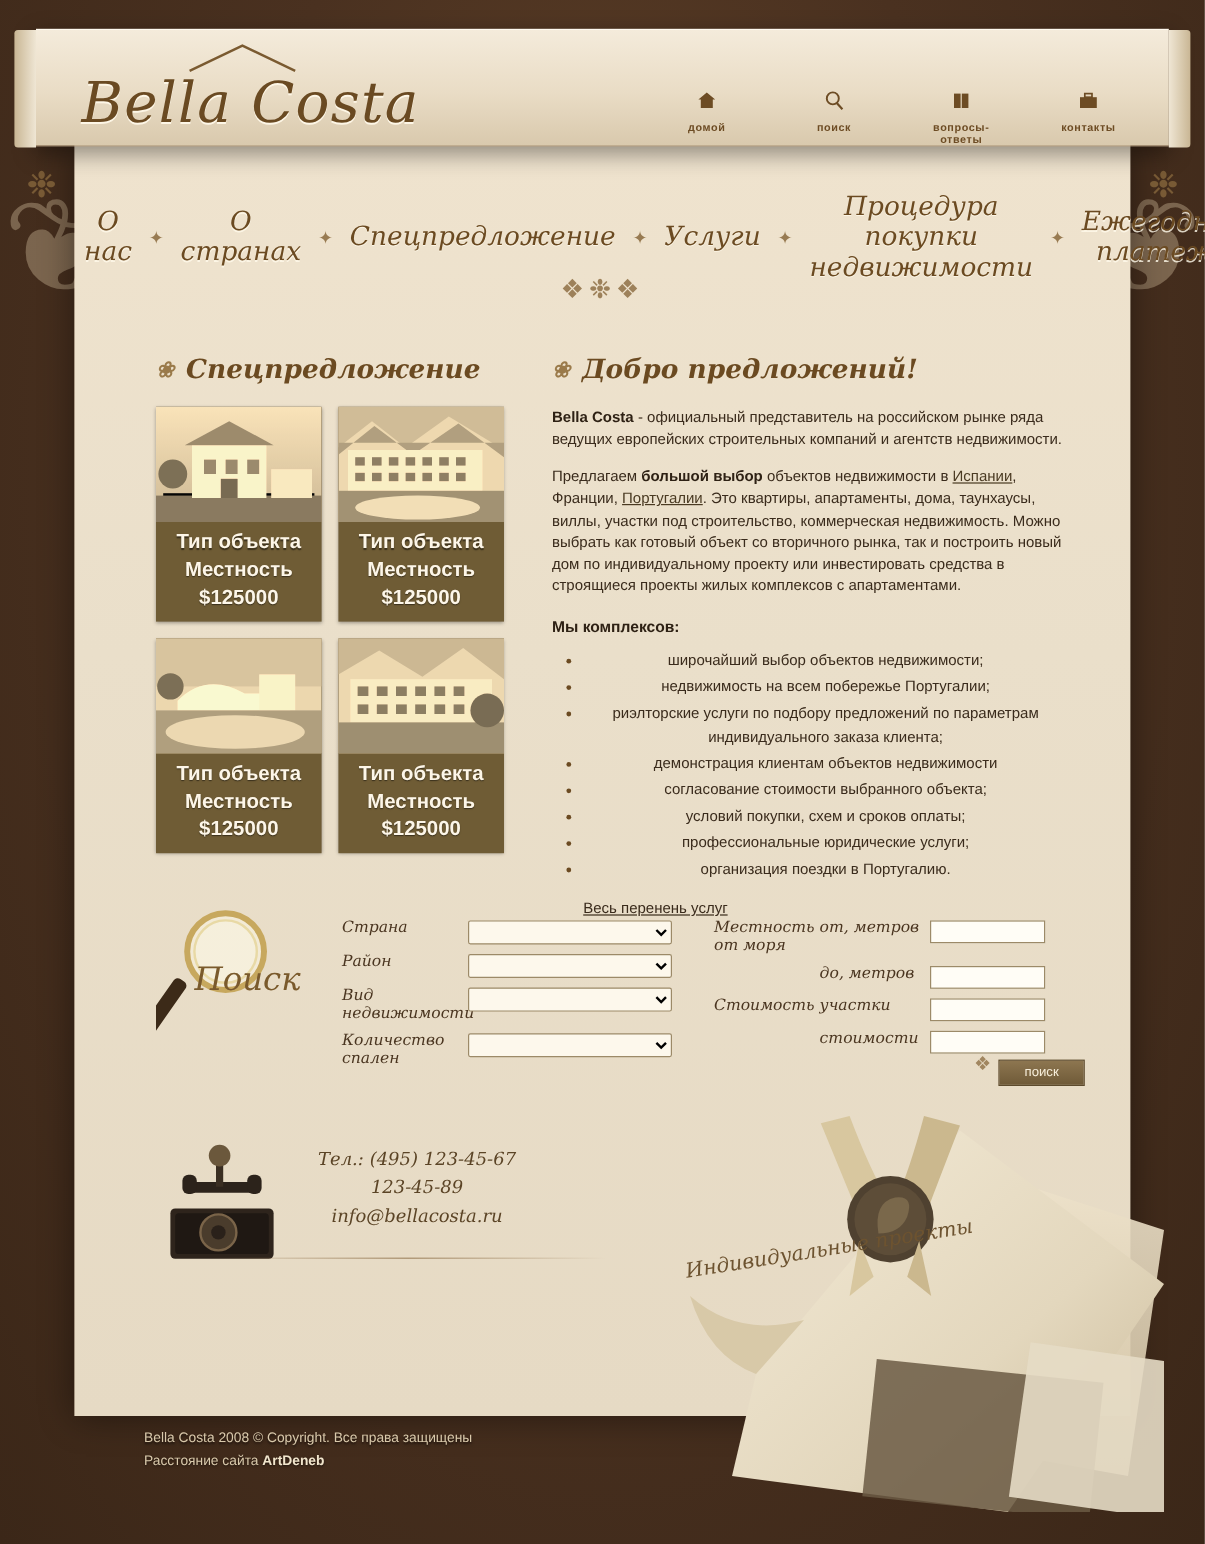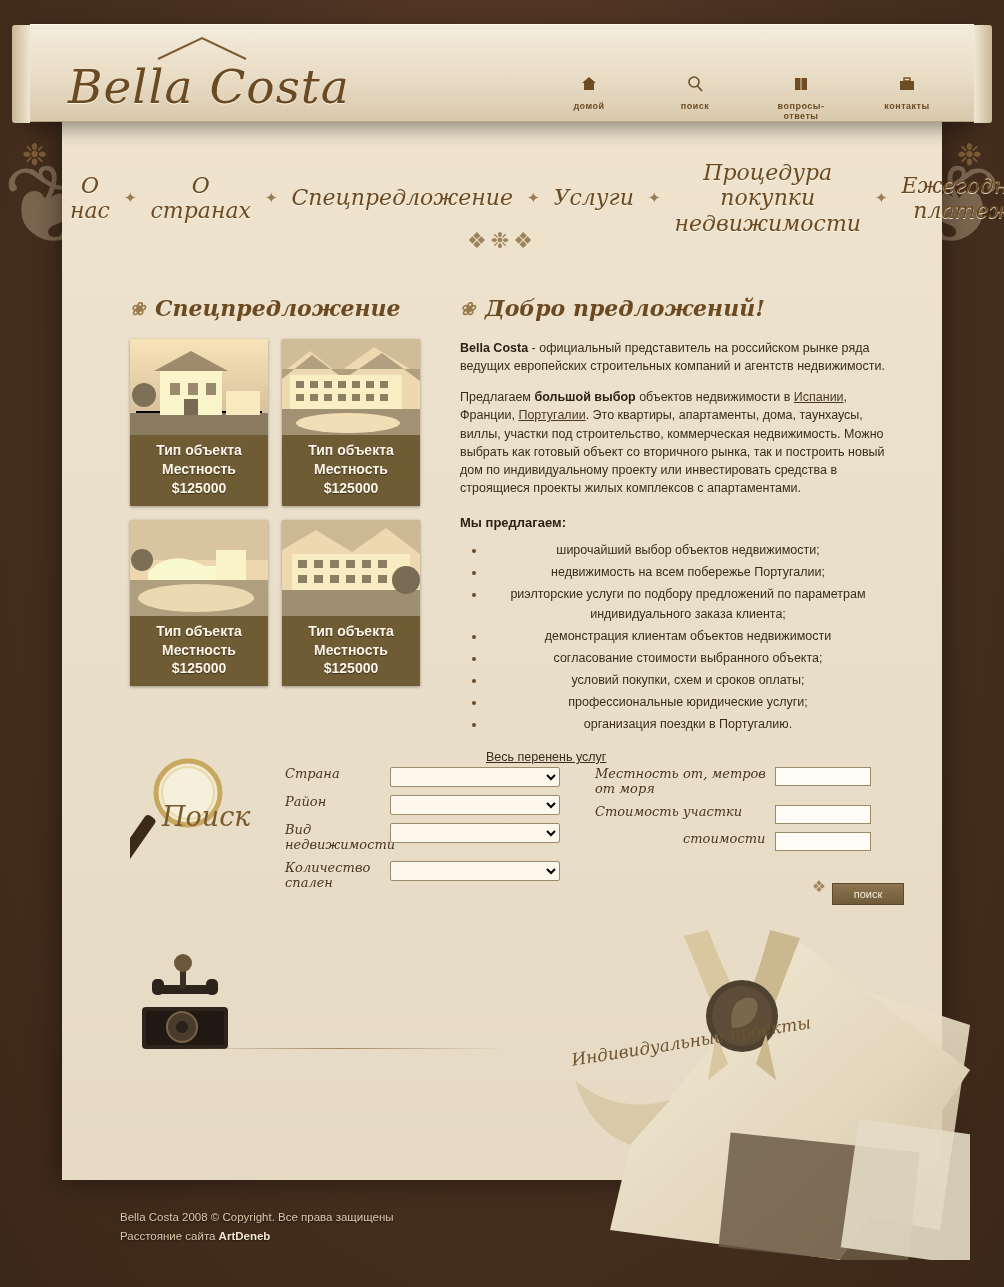--- a/index.html
+++ b/index.html
@@ -177,21 +177,21 @@
     box-shadow: 0 1px 3px rgba(0,0,0,0.35);
   }
   .card .photo {
     width: 138px; height: 96px;
     display: block;
     filter: sepia(0.65) contrast(0.95);
   }
   .card .cap {
     padding: 6px 4px 8px 4px;
     text-align: center;
-    font-size: 14px;
+    font-size: 17px;
     font-weight: bold;
     line-height: 1.35;
     color: #fdf6e8;
     text-shadow: 0 1px 1px rgba(0,0,0,0.5);
   }
 
   
   .wel-p {
     font-size: 12.5px;
     color: #3a2b1c;
@@ -339,21 +339,21 @@
     font-size: 17px;
     color: #6d5330;
     text-align: center;
     line-height: 1.3;
     transform: rotate(-9deg);
   }
 
   
   .footer {
     position: absolute;
-    left: 120px; bottom: 40px;
+    left: 120px; bottom: 58px;
     color: #d9c9ab;
     font-size: 11.5px;
     line-height: 1.7;
     text-shadow: 0 1px 2px rgba(0,0,0,0.6);
   }
   .footer b { color: #f1e5cc; }
 
   
   .side-orn {
     position: absolute;
@@ -569,21 +569,21 @@
       </h2>
 
       <p class="wel-p">
         <b>Bella Costa</b><span> - официальный представитель на российском рынке ряда ведущих  европейских строительных компаний и агентств недвижимости.</span>
       </p>
 
       <p class="wel-p">
         <span>Предлагаем </span><b>большой выбор</b><span> объектов недвижимости в </span><a href="#">Испании</a><span>, Франции, </span><a href="#">Португалии</a><span>. Это квартиры, апартаменты, дома, таунхаусы, виллы, участки под строительство, коммерческая недвижимость. Можно выбрать как готовый объект со вторичного рынка, так и построить новый дом по индивидуальному проекту или инвестировать средства в строящиеся проекты жилых комплексов с апартаментами.</span>
       </p>
 
-      <div class="offer-h">Мы предлагаем:</div>
+      <div class="offer-h">Мы комплексов:</div>
 
       <ul class="offers">
         <li>широчайший выбор объектов недвижимости;</li>
         <li>недвижимость на всем побережье Португалии;</li>
         <li>риэлторские услуги по подбору предложений по параметрам индивидуального заказа клиента;</li>
         <li>демонстрация клиентам объектов недвижимости</li>
         <li>согласование стоимости выбранного объекта;</li>
         <li>условий покупки, схем и сроков оплаты;</li>
         <li>профессиональные юридические услуги;</li>
         <li>организация поездки в Португалию.</li>
@@ -625,20 +625,25 @@
 спален</div>
           <select><option></option></select>
         </div>
       </div>
 
       <div class="sf-right">
         <div class="sf-row">
           <div class="sf-label col1">Местность
 от моря</div>
           <div class="sf-label col2">от, метров</div>
+          <input type="text" value="" style="">
+        </div>
+        <div class="sf-row">
+          <div class="sf-label col1"></div>
+          <div class="sf-label col2">до, метров</div>
           <input type="text" value="" style="">
         </div>
         <div class="sf-row">
           <div class="sf-label col1">Стоимость</div>
           <div class="sf-label col2">участки</div>
           <input type="text" value="" style="">
         </div>
         <div class="sf-row">
           <div class="sf-label col1"></div>
           <div class="sf-label col2">стоимости</div>
@@ -658,20 +663,25 @@
       <circle cx="62" cy="82" r="15" fill="#4a3c2c" stroke="#7a6449" stroke-width="2"></circle>
       <circle cx="62" cy="82" r="6" fill="#2a211a"></circle>
       <rect x="36" y="40" width="58" height="9" rx="4" fill="#2c231b"></rect>
       <rect x="32" y="34" width="12" height="16" rx="5" fill="#2c231b"></rect>
       <rect x="86" y="34" width="12" height="16" rx="5" fill="#2c231b"></rect>
       <rect x="60" y="20" width="6" height="24" fill="#3a2e22"></rect>
       <circle cx="63" cy="18" r="9" fill="#6b583c"></circle>
     </svg>
   </div>
 
+  <div class="contacts">
+    <div>Тел.: (495) 123-45-67</div>
+    <div>123-45-89</div>
+    <a class="mail" href="#">info@bellacosta.ru</a>
+  </div>
   <div class="contacts-rule"></div>
 
   <div class="paper-curl">
     <svg width="500" height="330" viewBox="0 0 500 330">
       <defs>
         <linearGradient id="pg" x1="0" y1="0" x2="1" y2="1">
           <stop offset="0" stop-color="#f3ead6"></stop>
           <stop offset="0.6" stop-color="#e3d7bd"></stop>
           <stop offset="1" stop-color="#c9b998"></stop>
         </linearGradient>

